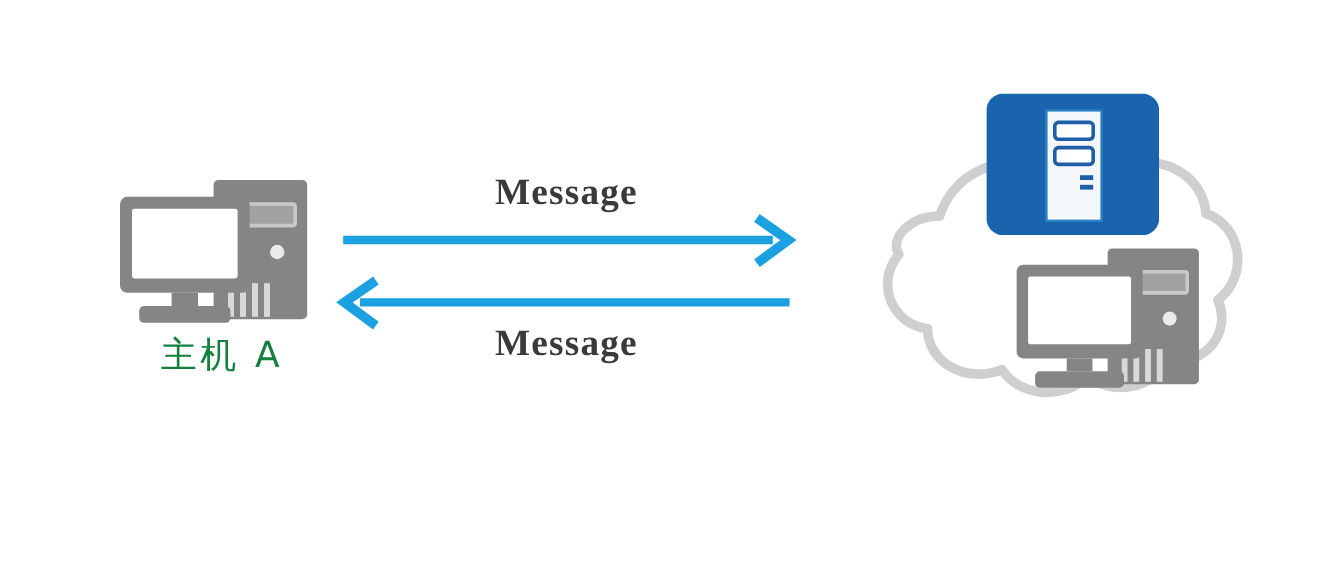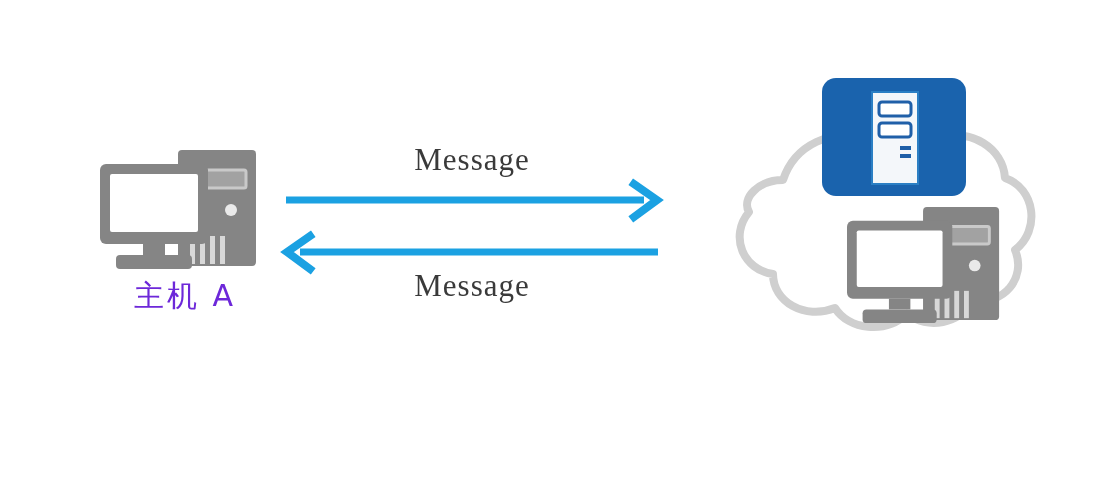--- a/index.html
+++ b/index.html
@@ -36,31 +36,32 @@
   }
   .node-label {
     position: absolute;
     left: -4px;
     top: 128px;
     width: 178px;
     text-align: center;
     font-family: "DejaVu Sans", "Liberation Sans", sans-serif;
     font-size: 30px;
     letter-spacing: 3px;
-    color: #6d28d9;
+    color: #15803d;
     white-space: nowrap;
   }
 
   
   .arrow-group {
     position: absolute;
     left: 272px;
     top: 140px;
     width: 400px;
     height: 175px;
+    font-weight: bold;
   }
   .arrow-svg {
     position: absolute;
     left: 0;
     top: 0;
   }
   .msg-label {
     position: absolute;
     width: 400px;
     text-align: center;

